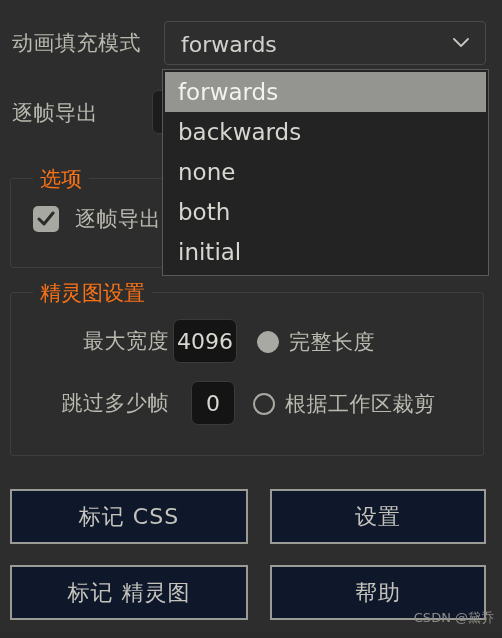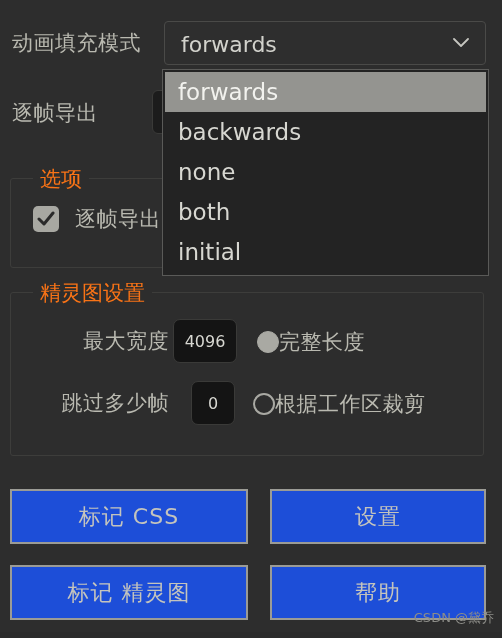--- a/index.html
+++ b/index.html
@@ -138,53 +138,53 @@
   #label-maxwidth { left: 18px; width: 140px; }
   #label-skip     { left: 18px; width: 140px; }
 
   .num-input {
     position: absolute;
     background: #141414;
     border: 1px solid #3a3a38;
     border-radius: 7px;
     box-sizing: border-box;
     color: #d8d8d2;
-    font-size: 16px;
+    font-size: 22px;
     display: flex;
     align-items: center;
     justify-content: center;
     font-family: "DejaVu Sans", "Liberation Sans", sans-serif;
   }
   #input-maxwidth { left: 162px; top: 4px; width: 64px; height: 44px; }
   #input-skip     { left: 180px; top: 4px; width: 44px; height: 44px; }
 
   .radio-row {
     position: absolute;
     display: flex;
     align-items: center;
-    gap: 0;
+    gap: 10px;
   }
   #radio-full { left: 246px; top: 13px; }
   #radio-crop { left: 242px; top: 13px; }
 
   .radio {
     width: 22px;
     height: 22px;
     border-radius: 50%;
     box-sizing: border-box;
     flex: 0 0 auto;
   }
   .radio.on  { background: #a9a9a3; border: 1px solid #a9a9a3; }
   .radio.off { background: transparent; border: 2px solid #a9a9a3; }
 
   
   .btn {
     position: absolute;
     border: 2px solid #9b9b95;
-    background: #1d4ed8;
+    background: #0f172a;
     color: #c4c4bd;
     font-size: 22px;
     display: flex;
     align-items: center;
     justify-content: center;
     box-sizing: border-box;
     font-family: "DejaVu Sans", "Liberation Sans", sans-serif;
     letter-spacing: 1px;
   }
   #btn-mark-css    { left: 10px;  top: 489px; width: 238px; height: 55px; }

